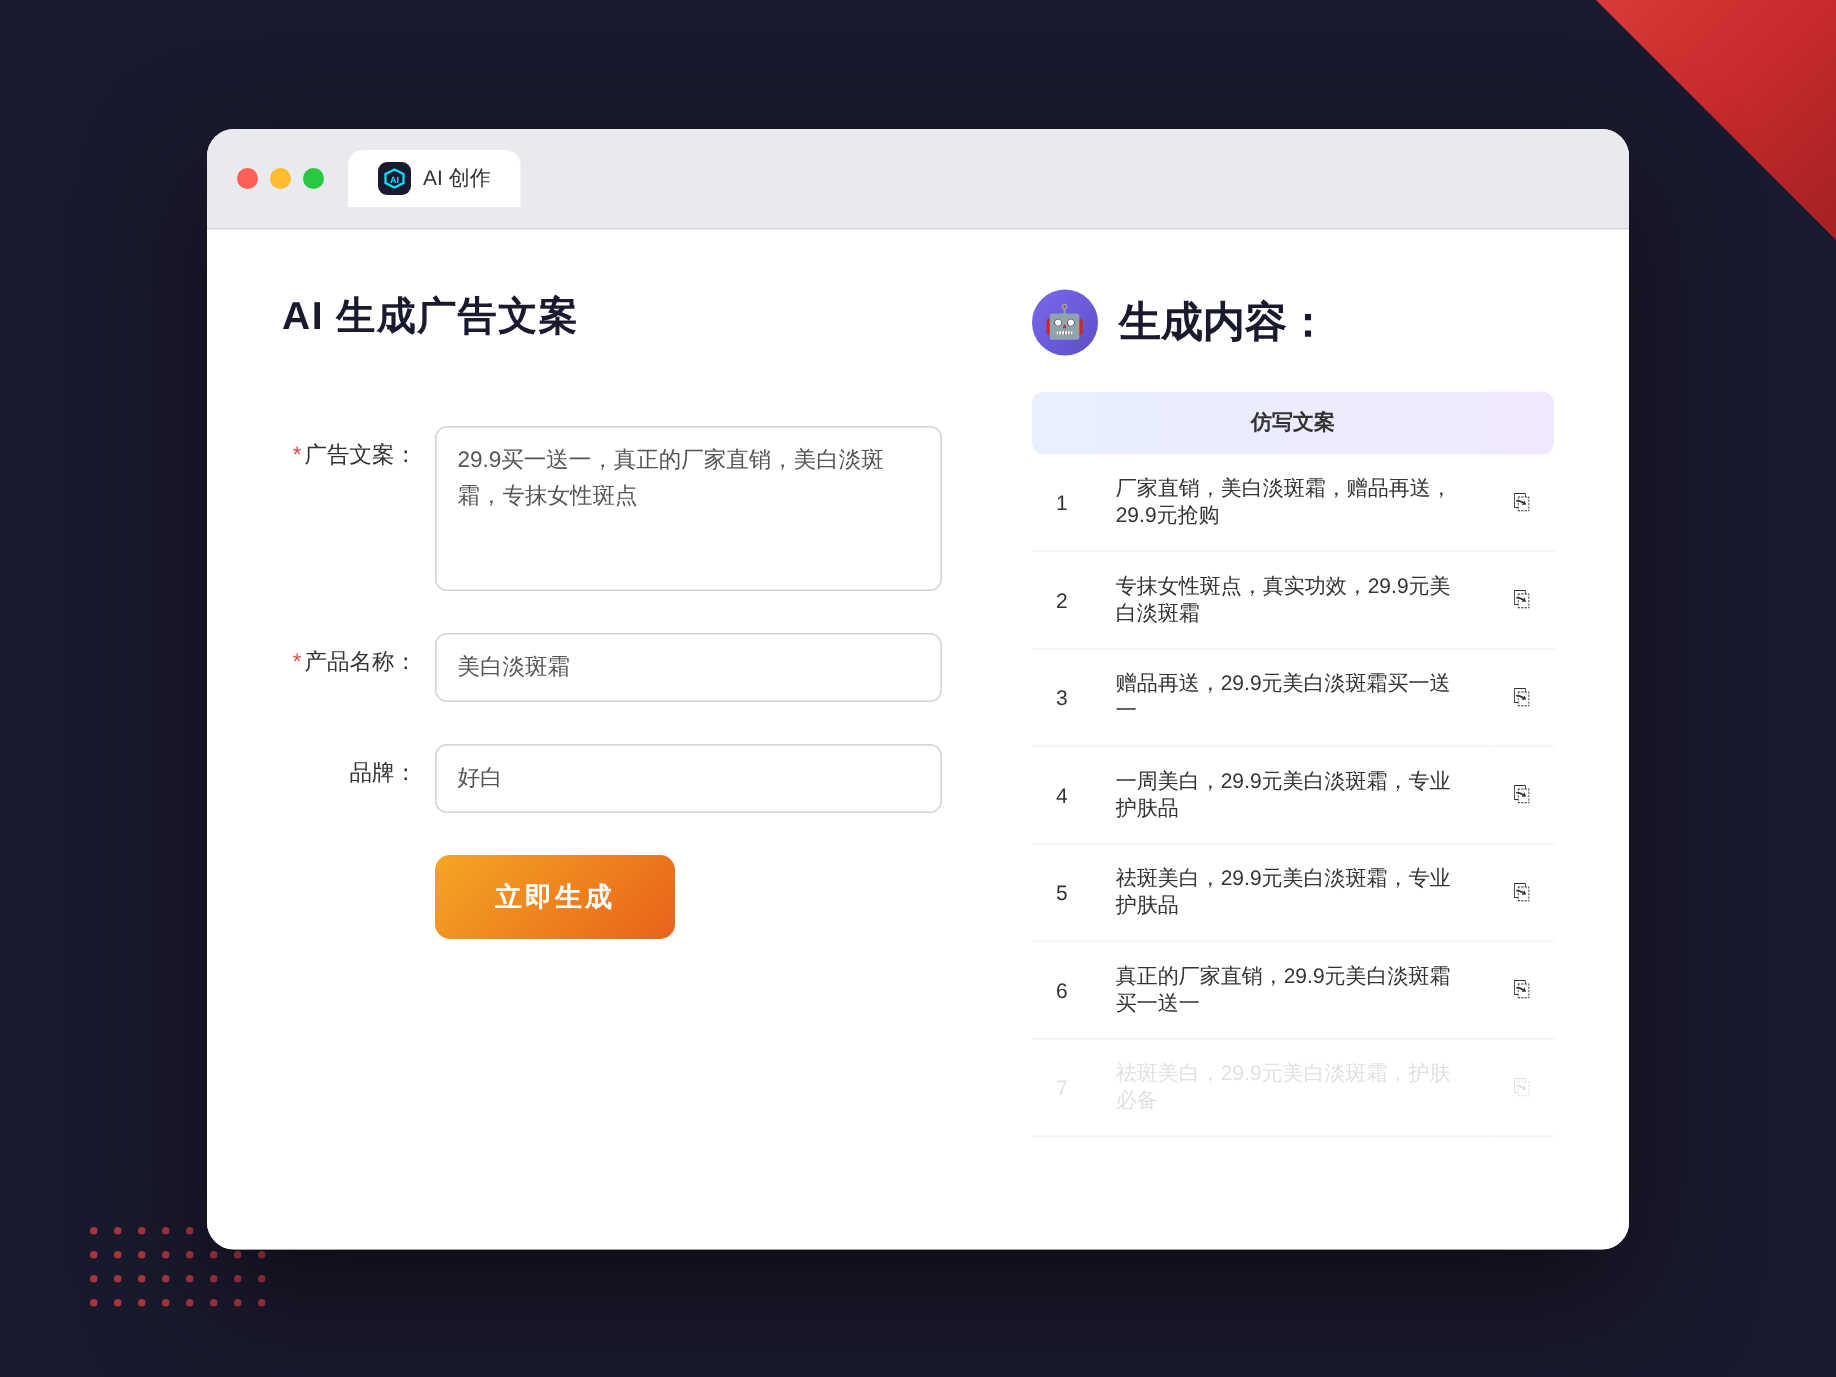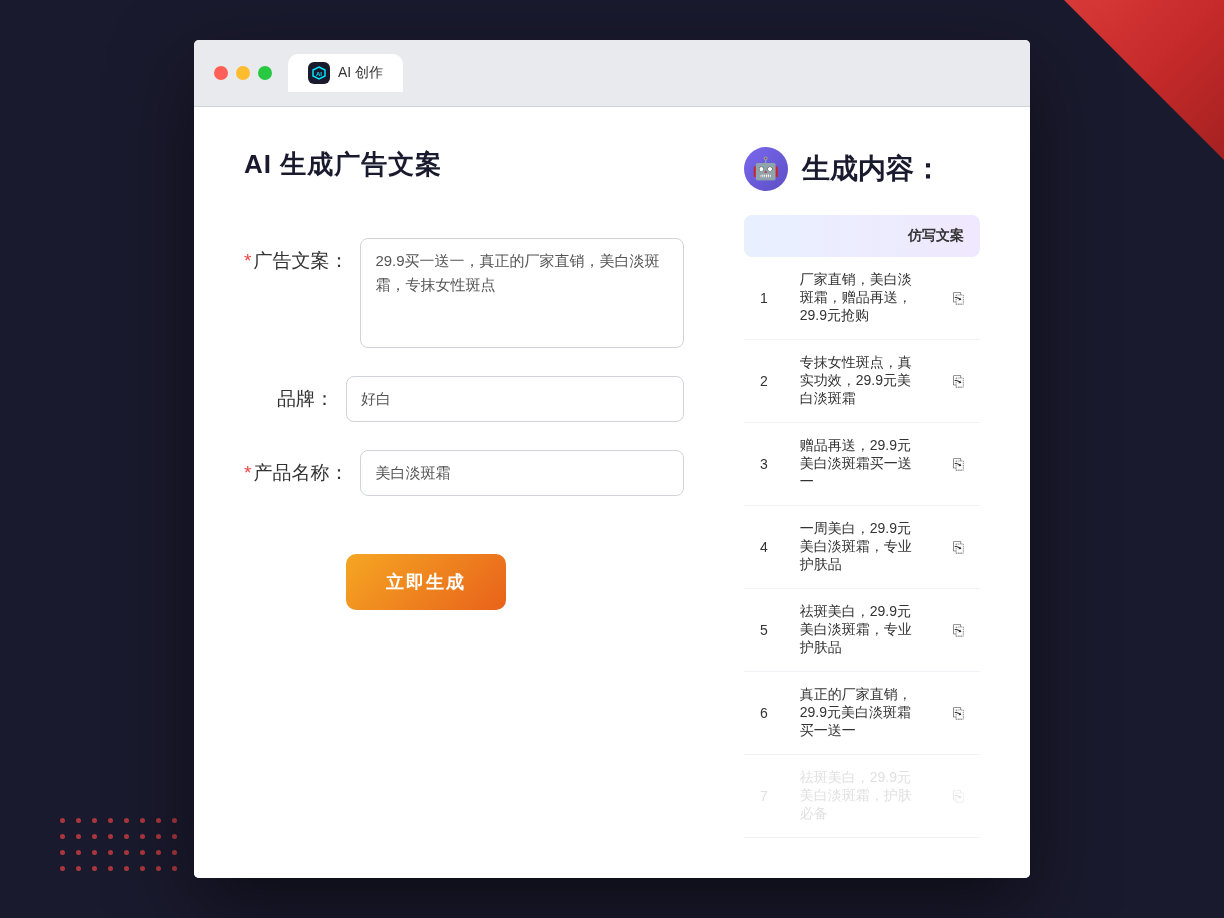--- a/index.html
+++ b/index.html
@@ -41,23 +41,23 @@
       width: 5px;
       height: 5px;
       border-radius: 50%;
       background: #e84545;
       opacity: 0.7;
       display: block;
     }
 
     
     .browser-window {
-      width: 836px;
+      width: 948px;
       background: #f0f2f5;
-      border-radius: 5px;
+      border-radius: 18px;
       box-shadow: 0 30px 80px rgba(0,0,0,0.5);
       overflow: hidden;
       position: relative;
       z-index: 1;
     }
 
     
     .title-bar {
       background: #e8eaed;
       padding: 14px 20px;
@@ -123,21 +123,21 @@
     }
 
     .form-group {
       display: flex;
       align-items: flex-start;
       margin-bottom: 28px;
       gap: 12px;
     }
 
     .form-label {
-      font-size: 19px;
+      font-size: 15px;
       color: #333;
       white-space: nowrap;
       padding-top: 10px;
       min-width: 90px;
       text-align: right;
     }
 
     .required-star {
       color: #e84545;
       margin-right: 2px;
@@ -155,21 +155,20 @@
       background: #fff;
       outline: none;
       line-height: 1.6;
     }
 
     textarea.form-input {
       height: 110px;
     }
 
     .generate-btn {
-      margin-top: 30px;
       margin-left: 102px;
       background: linear-gradient(135deg, #f5a623, #e8621a);
       color: #fff;
       border: none;
       border-radius: 10px;
       padding: 16px 40px;
       font-size: 18px;
       font-weight: 600;
       cursor: pointer;
       letter-spacing: 2px;
@@ -209,21 +208,21 @@
     .results-table {
       width: 100%;
       border-collapse: collapse;
     }
 
     .results-table thead tr {
       background: linear-gradient(90deg, #e8f0fe, #f0e8fe);
     }
     .results-table thead th {
       padding: 12px 16px;
-      text-align: right;
+      text-align: center;
       font-size: 14px;
       font-weight: 600;
       color: #333;
       border-radius: 8px;
     }
 
     .results-table tbody tr {
       border-bottom: 1px solid #f0f2f5;
     }
     .results-table tbody tr:last-child {
@@ -319,30 +318,30 @@
       
       <div class="form-group">
         <label class="form-label">
           <span class="required-star">*</span><span>广告文案：</span>
         </label>
         <textarea class="form-input" placeholder="29.9买一送一，真正的厂家直销，美白淡斑霜，专抹女性斑点" style="">29.9买一送一，真正的厂家直销，美白淡斑霜，专抹女性斑点</textarea>
       </div>
 
       
       <div class="form-group">
-        <label class="form-label">品牌：</label>
-        <input type="text" class="form-input" value="好白" style="">
-      </div>
-
-      
-      <div class="form-group">
         <label class="form-label">
           <span class="required-star">*</span><span>产品名称：</span>
         </label>
         <input type="text" class="form-input" value="美白淡斑霜" style="">
+      </div>
+
+      
+      <div class="form-group">
+        <label class="form-label">品牌：</label>
+        <input type="text" class="form-input" value="好白" style="">
       </div>
 
       <button class="generate-btn">立即生成</button>
     </div>
 
     <div class="right-panel">
       <div class="right-header">
         <div class="robot-icon">🤖</div>
         <span class="right-title">生成内容：</span>
       </div>

